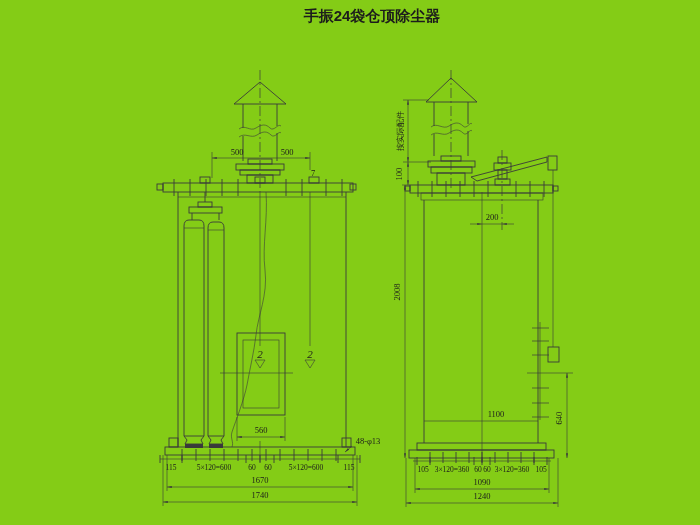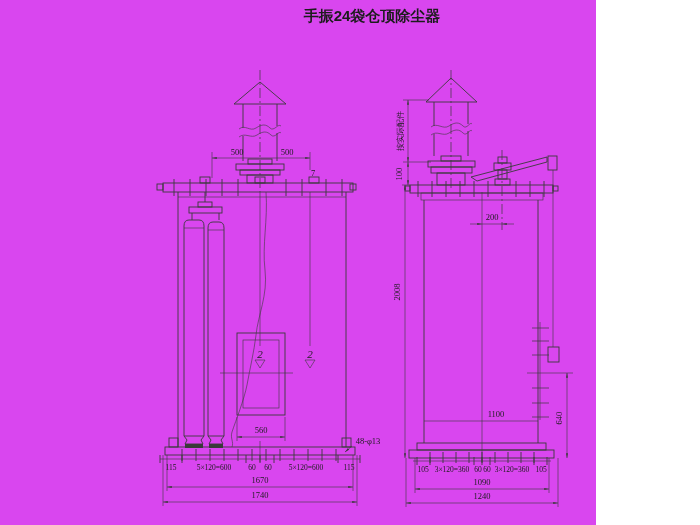--- a/index.html
+++ b/index.html
@@ -1,16 +1,16 @@
 <!DOCTYPE html>
 <html><head>
 <meta charset="utf-8">
 <style>
   html,body{margin:0;padding:0;background:#ffffff;}
-  .stage{position:relative;width:596px;height:525px;background:#d946ef;overflow:hidden;
+  .stage{position:relative;width:700px;height:525px;background:#84cc16;overflow:hidden;
          font-family:"Liberation Sans", sans-serif;}
   svg line, svg path, svg rect, svg polygon, svg polyline{stroke:#3a3a3a;fill:none;stroke-width:0.9;}
   svg .tn{stroke-width:0.6;}
   svg .tk{stroke-width:0.7;}
   svg .cl{stroke-width:0.7;stroke-dasharray:10 3 2 3;}
   svg .dm{stroke-width:0.6;}
   svg .fl{fill:#3a3a3a;stroke:none;}
   svg text{stroke:none;fill:#1c1c1c;font-family:"Liberation Serif", serif;font-size:8.5px;text-anchor:middle;}
   svg text.sm{font-size:7.5px;}
   svg text.sec{font-size:11px;font-style:italic;}

